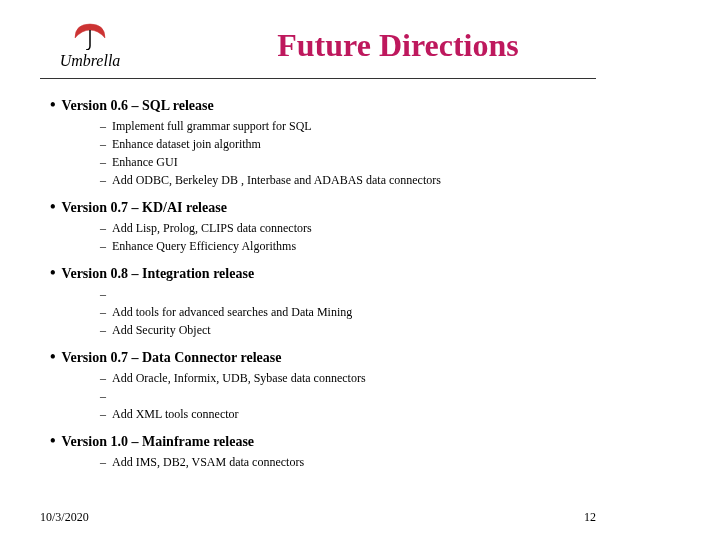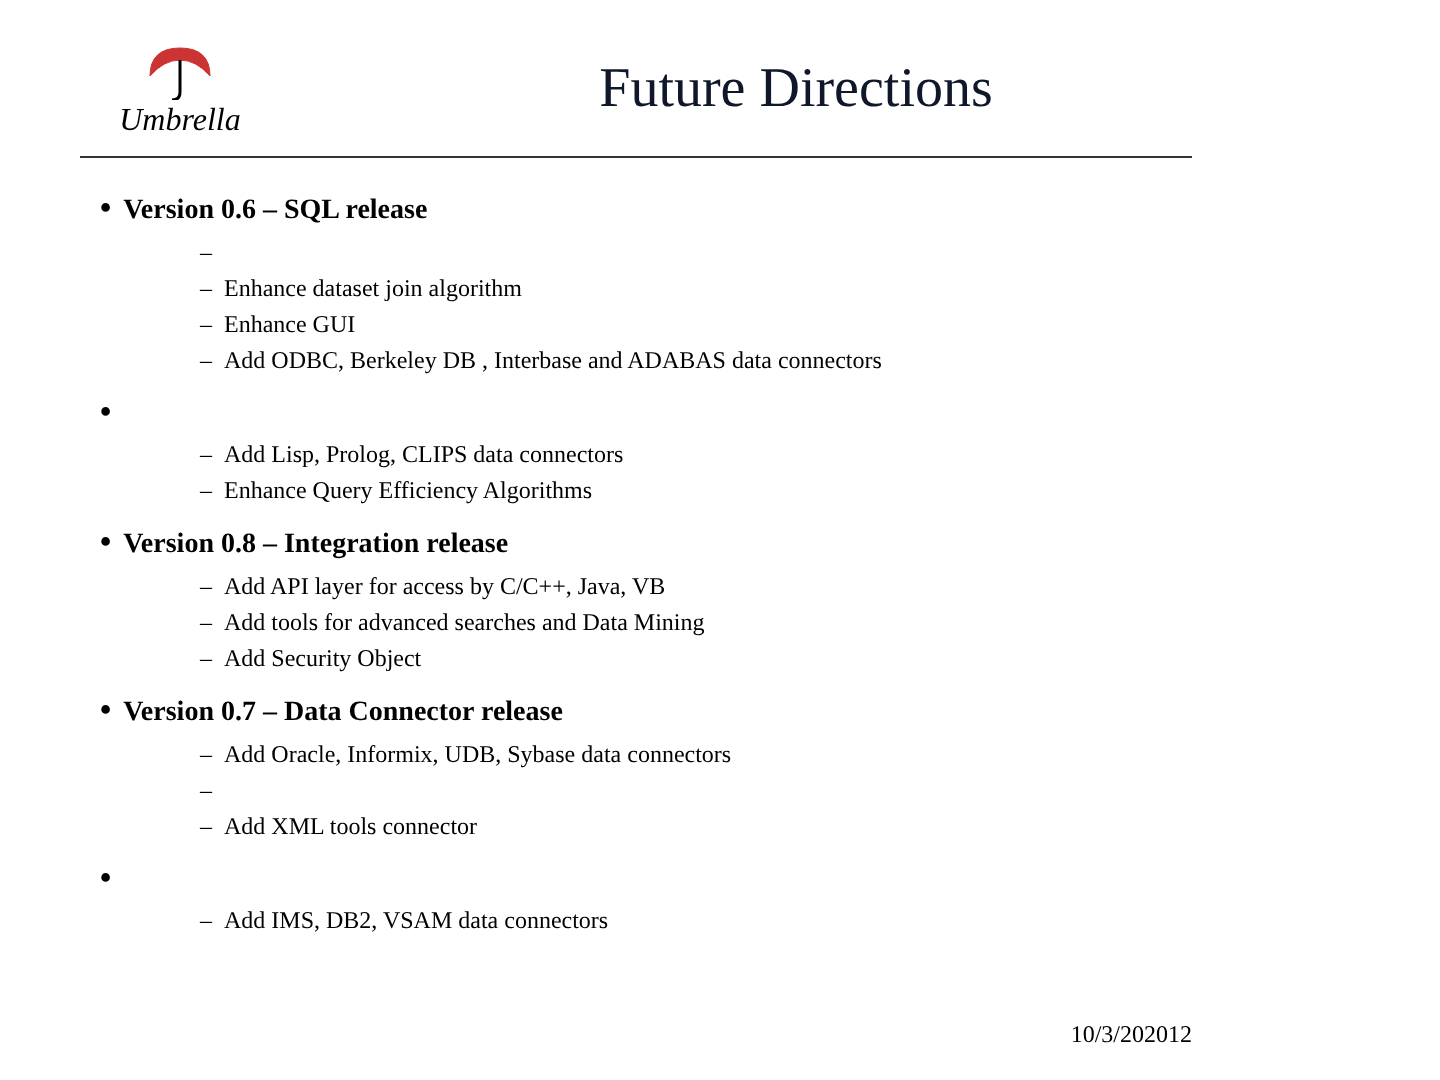--- a/index.html
+++ b/index.html
@@ -46,23 +46,23 @@
       margin-bottom: 2px;
     }
 
     .logo-text {
       font-size: 16px;
       font-style: italic;
       color: #000;
     }
 
     .title {
-      font-size: 28px;
-      font-weight: normal;
-      color: #0f172a;
+      font-size: 32px;
+      font-weight: bold;
+      color: #be185d;
       margin-left: 60px;
       flex: 1;
       text-align: center;
     }
 
     .content {
       padding: 0 10px;
     }
 
     .section {
@@ -99,21 +99,21 @@
     .dash {
       flex-shrink: 0;
     }
 
     .footer {
       position: absolute;
       bottom: 15px;
       left: 40px;
       right: 40px;
       display: flex;
-      justify-content: flex-end;
+      justify-content: space-between;
       font-size: 12px;
       color: #000;
     }
   </style>
 </head>
 <body>
 
 <div class="slide">
   <div class="header">
     <div class="logo-area">
@@ -132,59 +132,60 @@
   <div class="content">
 
   <div class="section">
         <div class="section-title">
           <span class="bullet">•</span>
           <span>Version 0.6 – SQL release</span>
         </div>
         <div class="sub-items">
           <div class="sub-item">
             <span class="dash">–</span>
+            <span>Implement full grammar support for SQL</span>
           </div>
           <div class="sub-item">
             <span class="dash">–</span>
             <span>Enhance dataset join algorithm</span>
           </div>
           <div class="sub-item">
             <span class="dash">–</span>
             <span>Enhance GUI</span>
           </div>
           <div class="sub-item">
             <span class="dash">–</span>
             <span>Add ODBC, Berkeley DB , Interbase and ADABAS data connectors</span>
           </div>
         </div>
       </div>
       <div class="section">
         <div class="section-title">
           <span class="bullet">•</span>
+          <span>Version 0.7 – KD/AI release</span>
         </div>
         <div class="sub-items">
           <div class="sub-item">
             <span class="dash">–</span>
             <span>Add Lisp, Prolog, CLIPS data connectors</span>
           </div>
           <div class="sub-item">
             <span class="dash">–</span>
             <span>Enhance Query Efficiency Algorithms</span>
           </div>
         </div>
       </div>
       <div class="section">
         <div class="section-title">
           <span class="bullet">•</span>
           <span>Version 0.8 – Integration release</span>
         </div>
         <div class="sub-items">
           <div class="sub-item">
             <span class="dash">–</span>
-            <span>Add API layer for access by C/C++, Java, VB</span>
           </div>
           <div class="sub-item">
             <span class="dash">–</span>
             <span>Add tools for advanced searches and Data Mining</span>
           </div>
           <div class="sub-item">
             <span class="dash">–</span>
             <span>Add Security Object</span>
           </div>
         </div>
@@ -204,20 +205,21 @@
           </div>
           <div class="sub-item">
             <span class="dash">–</span>
             <span>Add XML tools connector</span>
           </div>
         </div>
       </div>
       <div class="section">
         <div class="section-title">
           <span class="bullet">•</span>
+          <span>Version 1.0 – Mainframe release</span>
         </div>
         <div class="sub-items">
           <div class="sub-item">
             <span class="dash">–</span>
             <span>Add IMS, DB2, VSAM data connectors</span>
           </div>
         </div>
       </div>
     </div>
 

